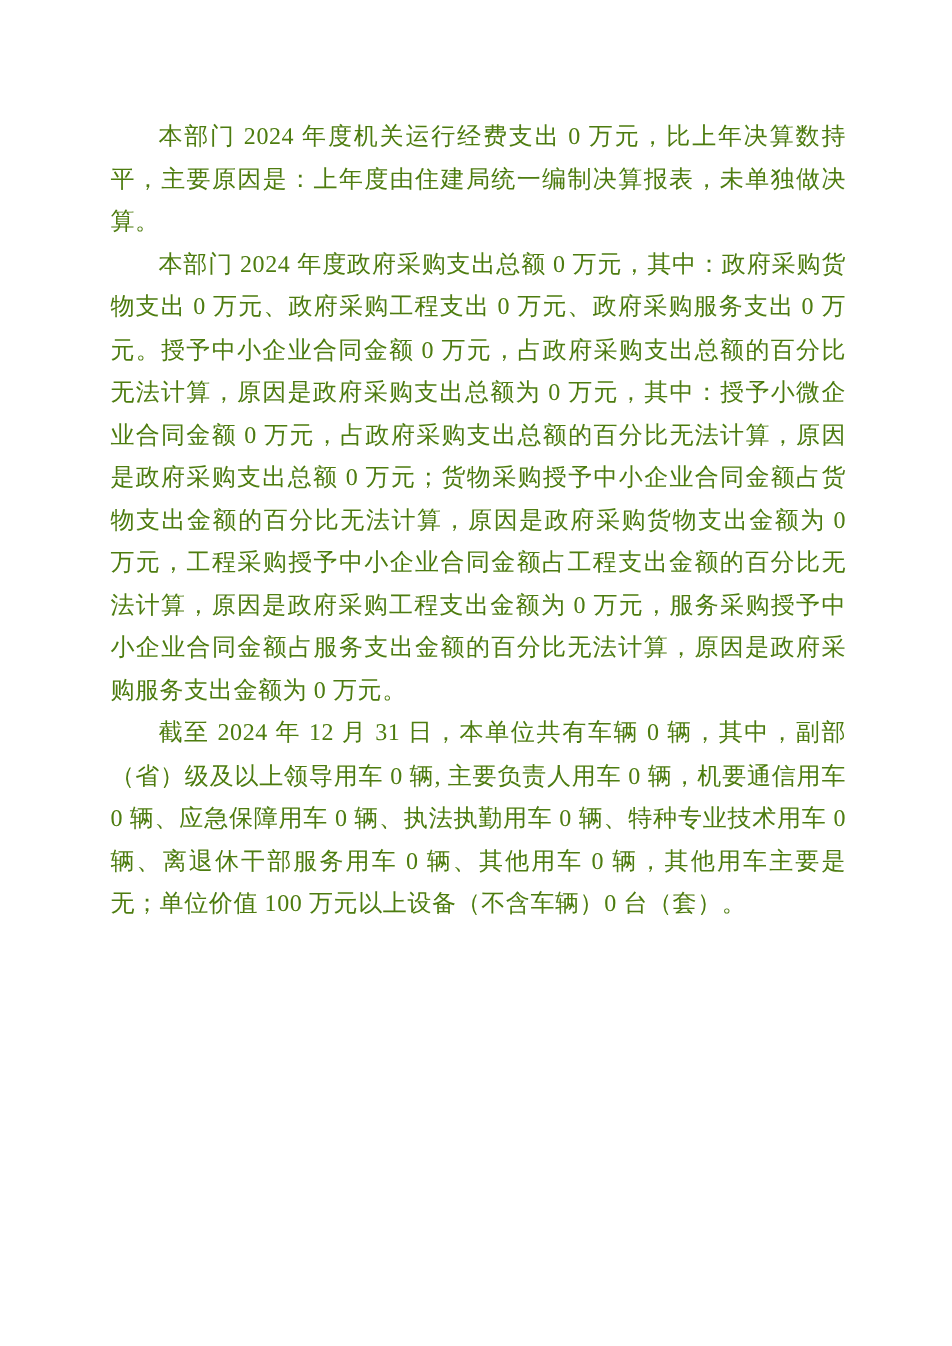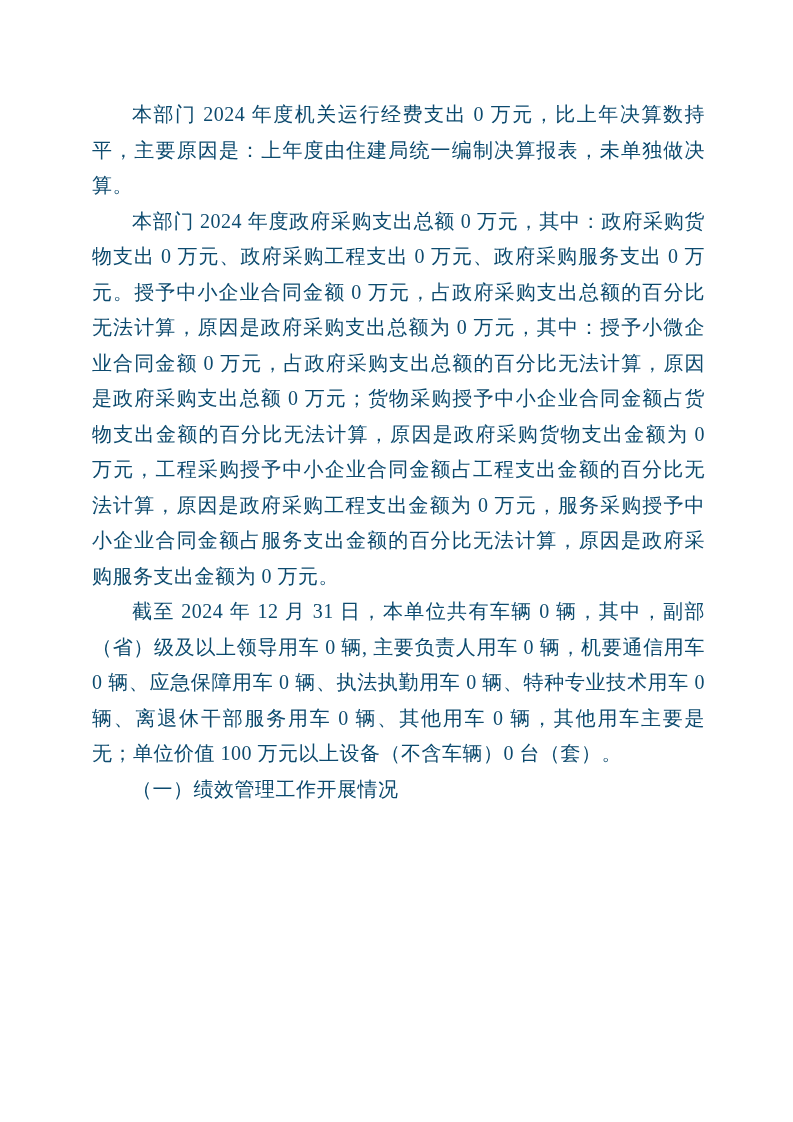--- a/index.html
+++ b/index.html
@@ -12,21 +12,21 @@
     width: 793px;
     height: 1122px;
     margin: 0 auto;
     background: #ffffff;
     box-sizing: border-box;
     padding: 97px 88px 40px 92px;
     overflow: hidden;
   }
   .doc-block {
     margin: 0;
-    color: #0c4a6e;
+    color: #4d7c0f;
     font-size: 20px;
     line-height: 35.5px;
     text-indent: 2em;
     text-align: justify;
     text-justify: inter-character;
     letter-spacing: 0.5px;
   }
   .body-para {
     font-family: "Liberation Serif", "DejaVu Serif", serif;
   }
@@ -49,14 +49,13 @@
 
 
 
 
   <p class="doc-block body-para">本部门 2024 年度政府采购支出总额 0 万元，其中：政府采购货物支出 0 万元、政府采购工程支出 0 万元、政府采购服务支出 0 万元。授予中小企业合同金额 0 万元，占政府采购支出总额的百分比无法计算，原因是政府采购支出总额为 0 万元，其中：授予小微企业合同金额 0 万元，占政府采购支出总额的百分比无法计算，原因是政府采购支出总额 0 万元；货物采购授予中小企业合同金额占货物支出金额的百分比无法计算，原因是政府采购货物支出金额为 0 万元，工程采购授予中小企业合同金额占工程支出金额的百分比无法计算，原因是政府采购工程支出金额为 0 万元，服务采购授予中小企业合同金额占服务支出金额的百分比无法计算，原因是政府采购服务支出金额为 0 万元。</p>
 
 
   <p class="doc-block body-para">截至 2024 年 12 月 31 日，本单位共有车辆 0 辆，其中，副部（省）级及以上领导用车 0 辆, 主要负责人用车 0 辆，机要通信用车 0 辆、应急保障用车 0 辆、执法执勤用车 0 辆、特种专业技术用车 0 辆、离退休干部服务用车 0 辆、其他用车 0 辆，其他用车主要是无；单位价值 100 万元以上设备（不含车辆）0 台（套）。</p>
 
 
-  <p class="doc-block subheading-para">（一）绩效管理工作开展情况</p>
 </div>
 
 </body></html>

